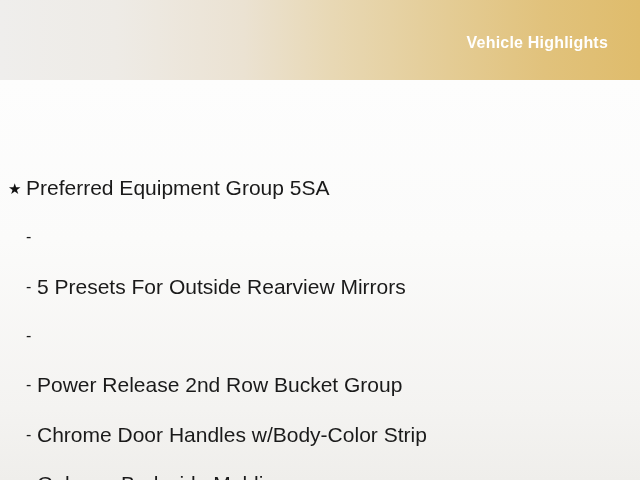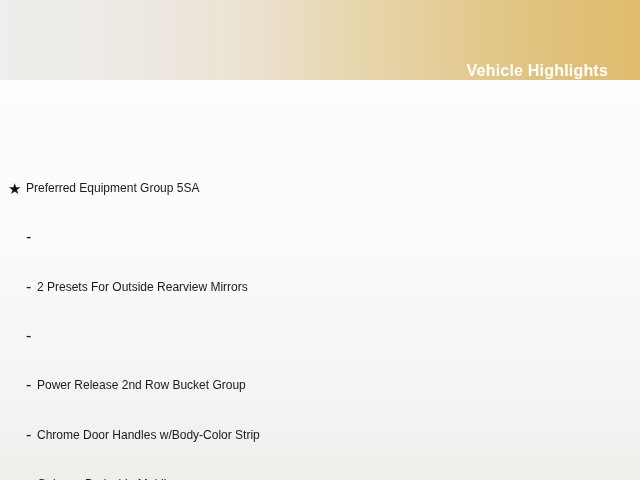--- a/index.html
+++ b/index.html
@@ -33,21 +33,21 @@
       to right,
       #efeeec 0%,
       #eeebe6 18%,
       #ebe2d2 38%,
       #e8d8b4 52%,
       #e4cc95 70%,
       #e1c27c 85%,
       #dfbc6c 100%
     );
     display: flex;
-    align-items: flex-end;
+    align-items: center;
     justify-content: flex-end;
   }
 
   .header-title {
     color: #ffffff;
     font-size: 16px;
     font-weight: bold;
     letter-spacing: 0.2px;
     padding-right: 32px;
     margin-top: 6px;
@@ -96,21 +96,21 @@
     display: inline-block;
     font-size: 16px;
     line-height: 1;
     color: #1a1a1a;
     width: 11px;
     flex: 0 0 11px;
     text-align: left;
   }
 
   .item-text {
-    font-size: 12px;
+    font-size: 21px;
     line-height: 20px;
     color: #1a1a1a;
     white-space: nowrap;
   }
 
   
   .footer {
     position: relative;
     height: 46px;
     flex: 0 0 46px;
@@ -142,21 +142,21 @@
     <ul class="highlight-list">
         <li class="highlight-item lvl-0" style="top: 97px;">
           <span class="bullet-star">★</span>
           <span class="item-text">Preferred Equipment Group 5SA</span>
         </li>
         <li class="highlight-item lvl-1" style="top: 146px;">
           <span class="bullet-dash">-</span>
         </li>
         <li class="highlight-item lvl-1" style="top: 196px;">
           <span class="bullet-dash">-</span>
-          <span class="item-text">2 Presets For Outside Rearview Mirrors</span>
+          <span class="item-text">5 Presets For Outside Rearview Mirrors</span>
         </li>
         <li class="highlight-item lvl-1" style="top: 245px;">
           <span class="bullet-dash">-</span>
         </li>
         <li class="highlight-item lvl-1" style="top: 294px;">
           <span class="bullet-dash">-</span>
           <span class="item-text">Power Release 2nd Row Bucket Group</span>
         </li>
         <li class="highlight-item lvl-1" style="top: 344px;">
           <span class="bullet-dash">-</span>

